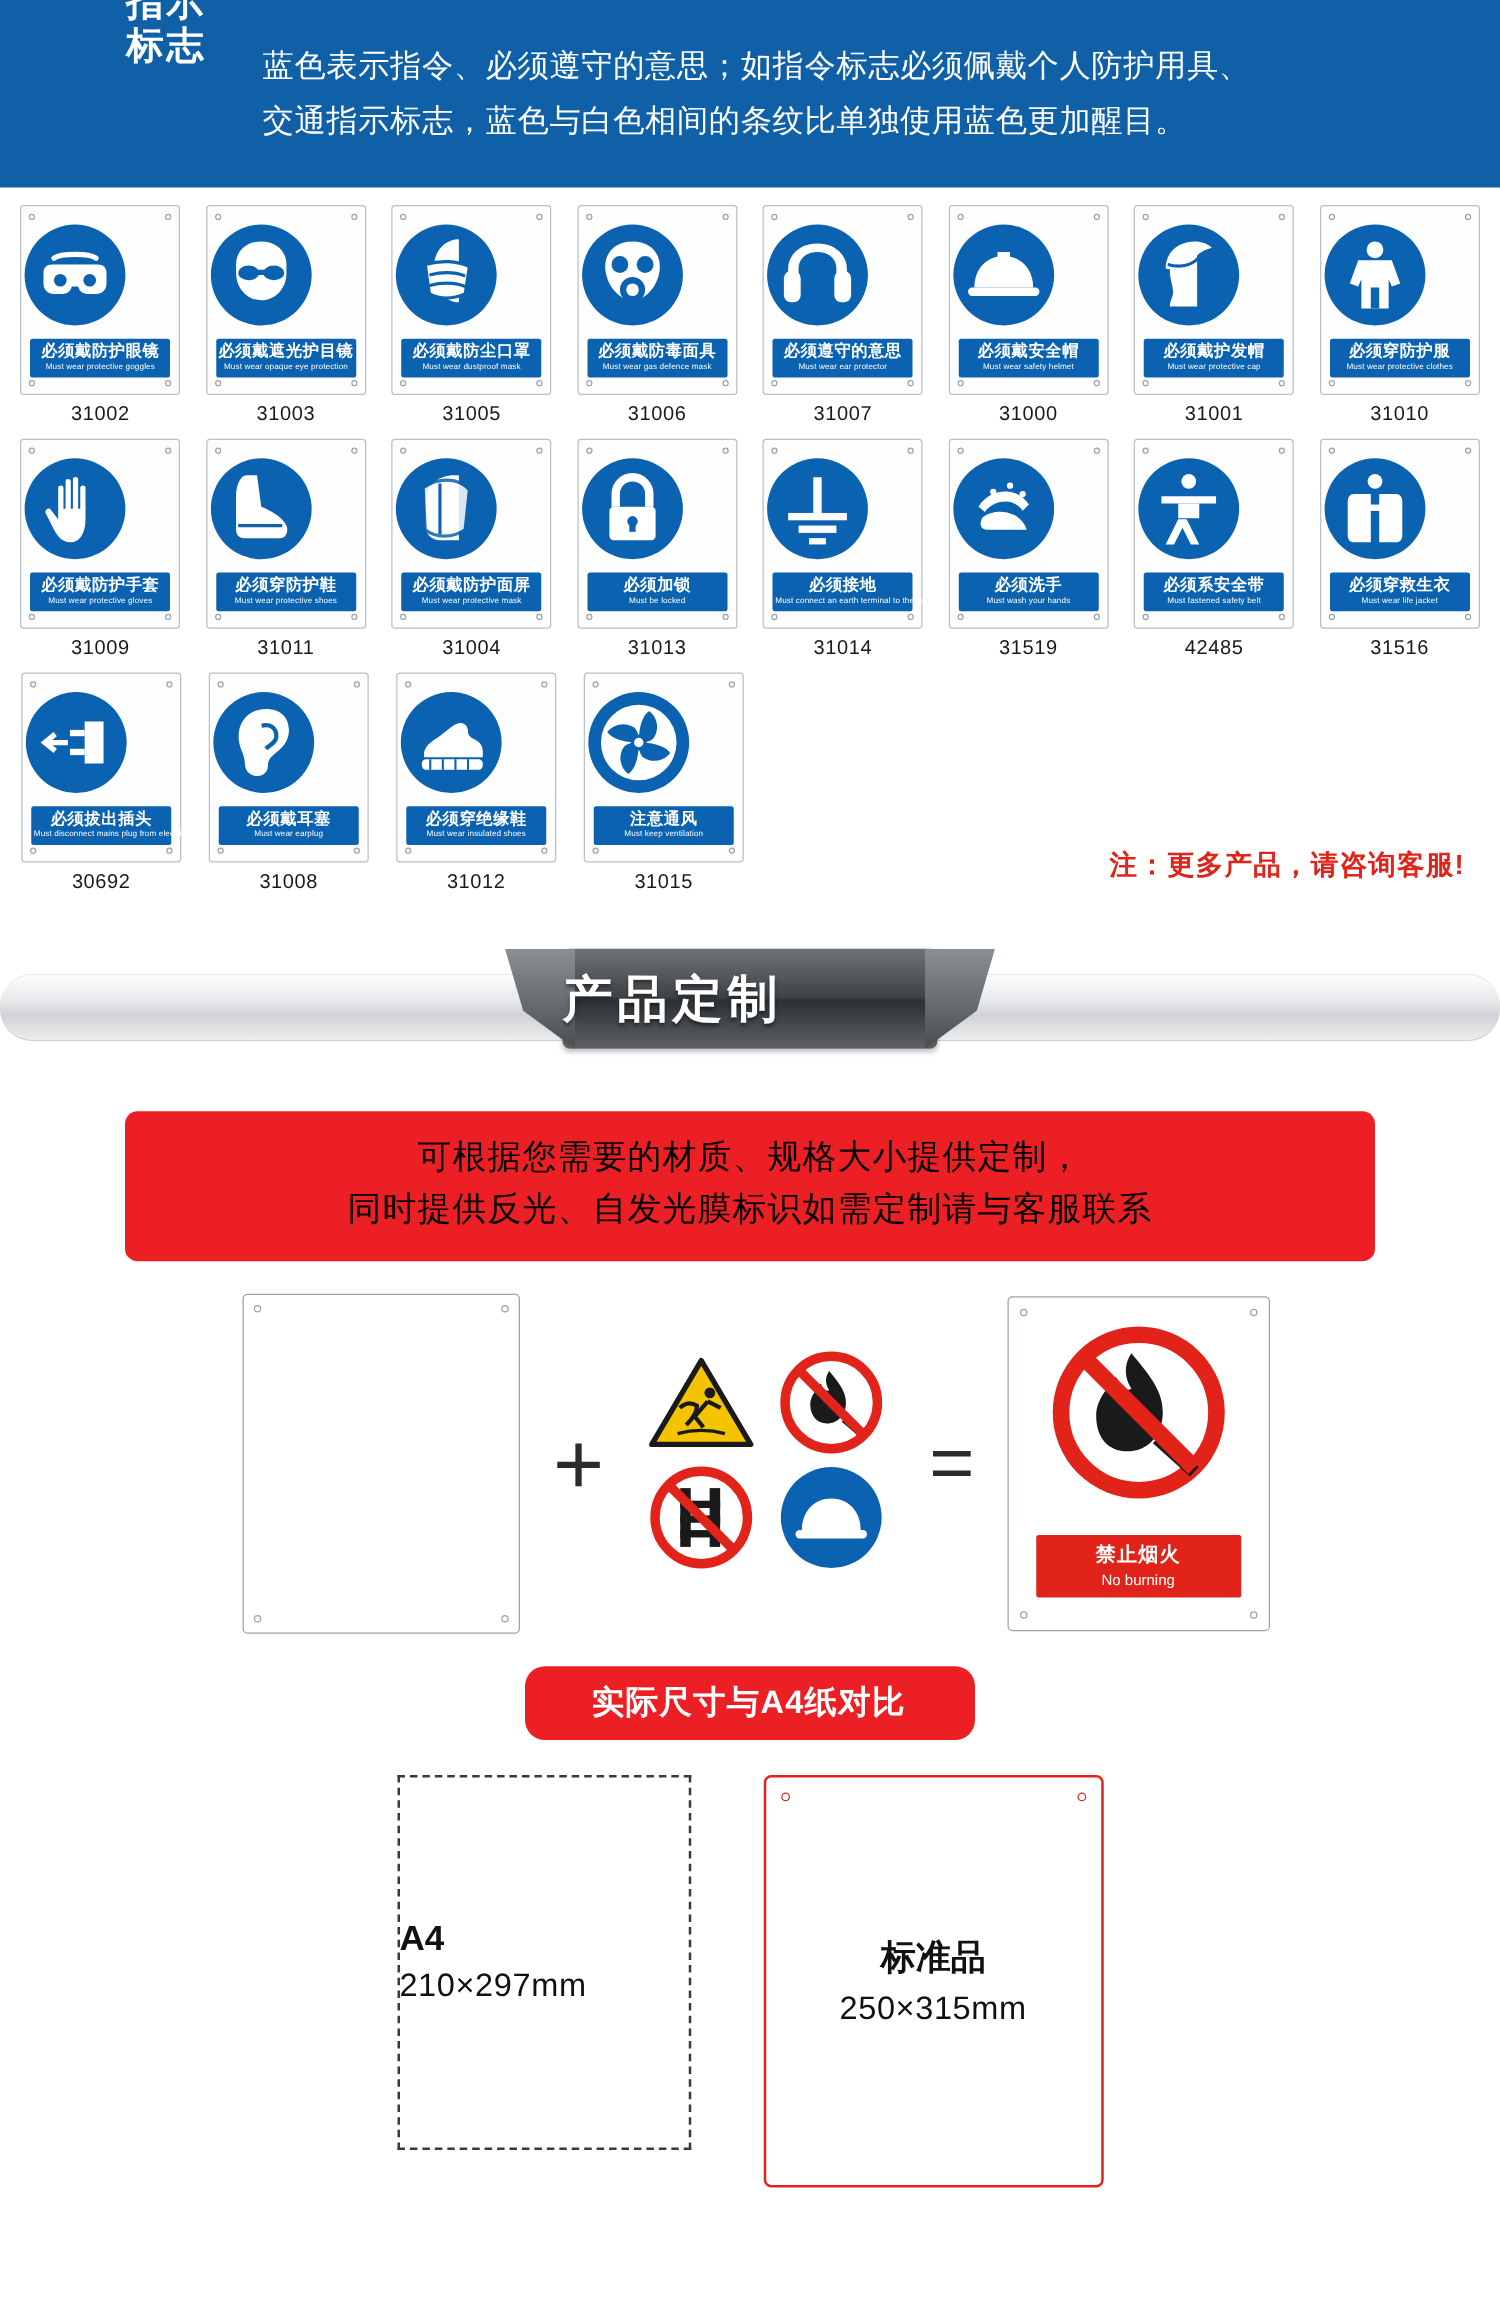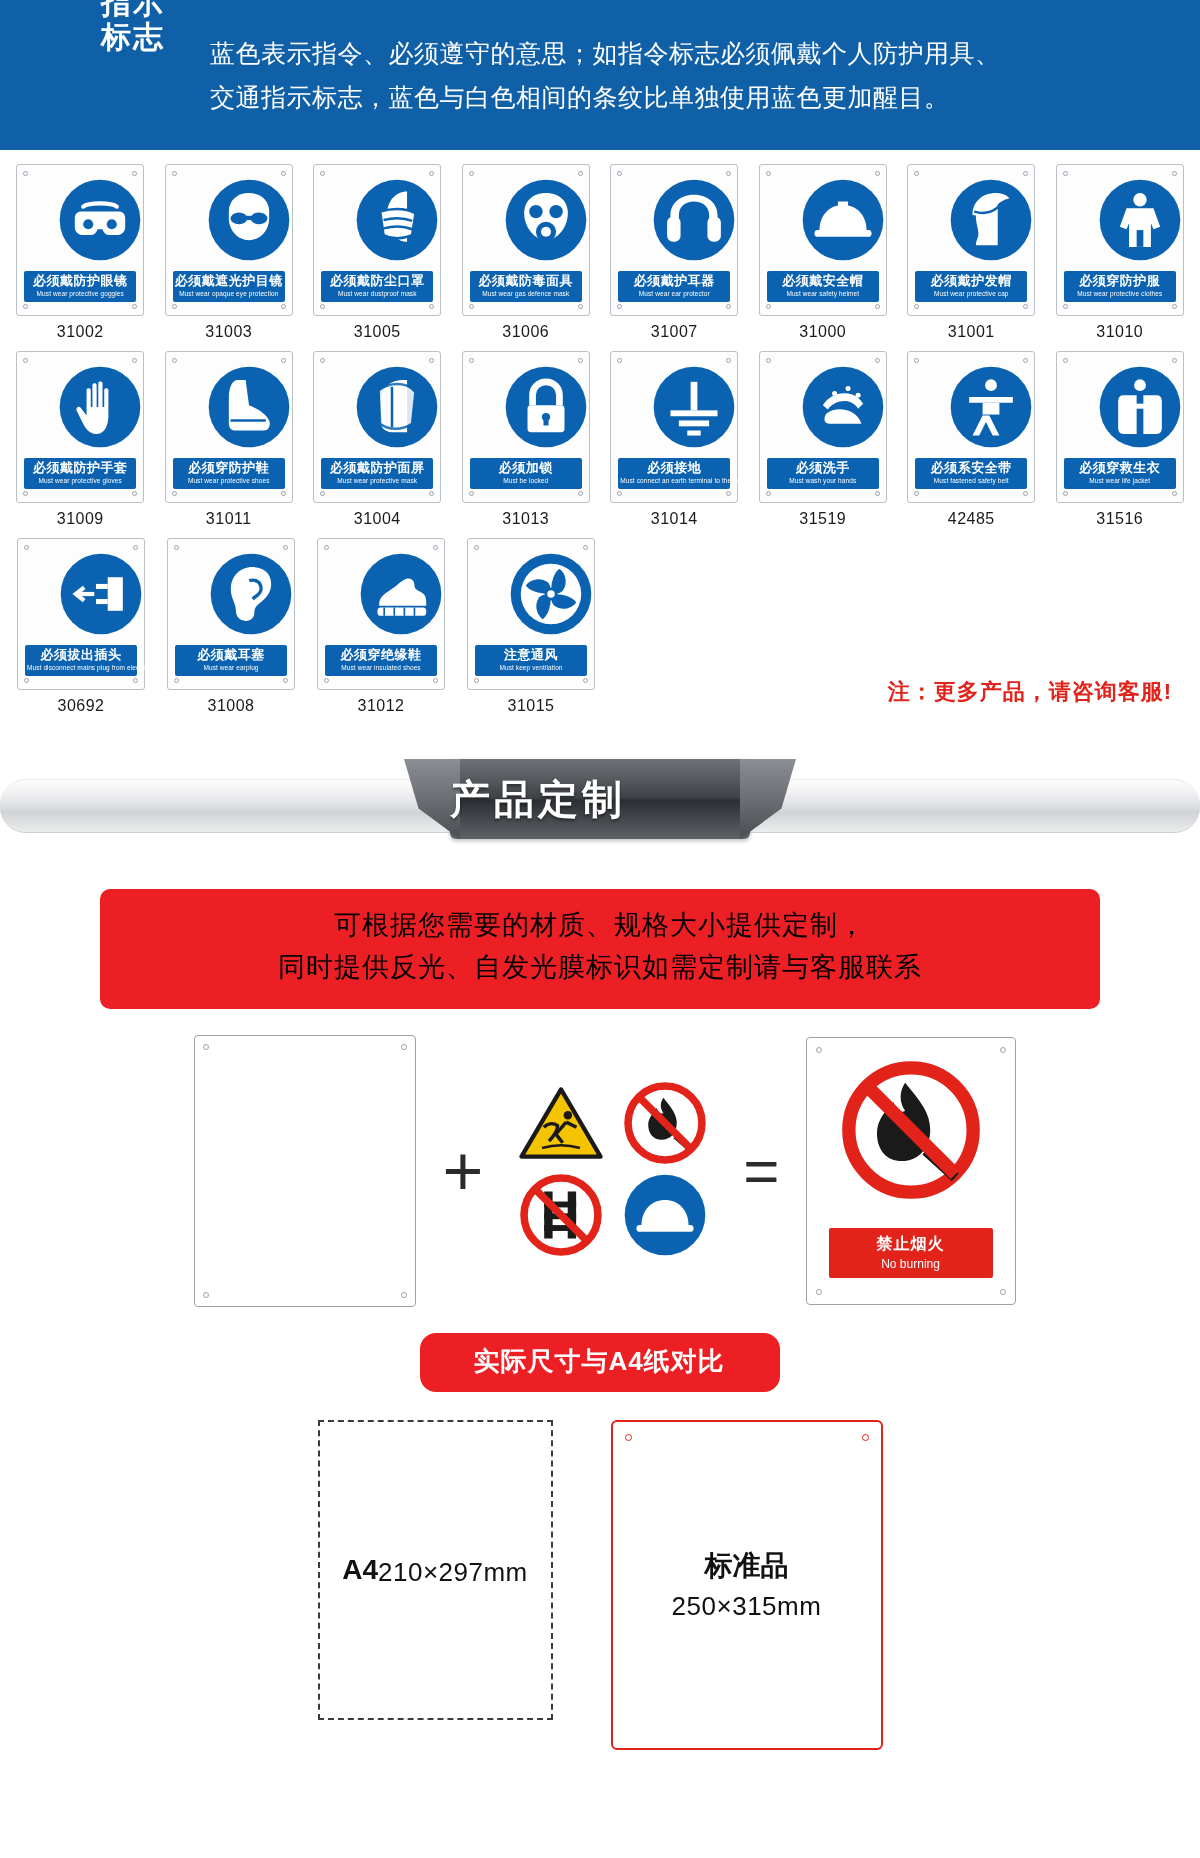--- a/index.html
+++ b/index.html
@@ -58,21 +58,21 @@
   }
   .sign {
     width: 128px;
     height: 152px;
     border: 1px solid #b9c0c6;
     background: #fdfdfd;
     border-radius: 3px;
     position: relative;
     display: flex;
     flex-direction: column;
-    align-items: flex-end;
+    align-items: flex-start;
     justify-content: flex-start;
     padding-top: 12px;
   }
   .sign .hole {
     position: absolute;
     width: 5px; height: 5px;
     border-radius: 50%;
     background: #fff;
     border: 1px solid #9aa3aa;
   }
@@ -269,22 +269,21 @@
     align-items: flex-start;
     gap: 58px;
     margin-top: 28px;
     padding-bottom: 10px;
   }
   .a4 {
     width: 235px; height: 300px;
     border: 2px dashed #3a3a3a;
     position: relative;
     display: flex;
-    flex-direction: row;
-    align-items: center;
+    flex-direction: column;
     justify-content: center;
   }
   .a4 .t1 { font-size: 28px; font-weight: 700; color: #111; }
   .a4 .t2 { font-size: 26px; color: #111; margin-top: 6px; letter-spacing: 0.5px; }
   .std {
     width: 272px; height: 330px;
     border: 2px solid #e2231a;
     border-radius: 6px;
     position: relative;
     display: flex;
@@ -418,21 +417,21 @@
           <span class="hole br"></span>
           <div class="sym">
             <svg width="84" height="84" viewBox="0 0 100 100">
                 <circle cx="50" cy="50" r="48" fill="#0a62b0"></circle>
                 <path d="M50 20c-18 0-28 12-28 24v6h10V44c0-10 8-16 18-16s18 6 18 16v6h10v-6c0-12-10-24-28-24z" fill="#fff"></path>
                 <rect x="18" y="46" width="16" height="30" rx="7" fill="#fff"></rect>
                 <rect x="66" y="46" width="16" height="30" rx="7" fill="#fff"></rect>
               </svg>
           </div>
           <div class="label">
-            <div class="cn">必须戴护耳器</div>
+            <div class="cn">必须遵守的意思</div>
             <div class="en">Must wear ear protector</div>
           </div>
         </div>
         <div class="code">31007</div>
       </div>
 
       <div class="cell">
         <div class="sign">
           <span class="hole tl"></span>
           <span class="hole tr"></span>

